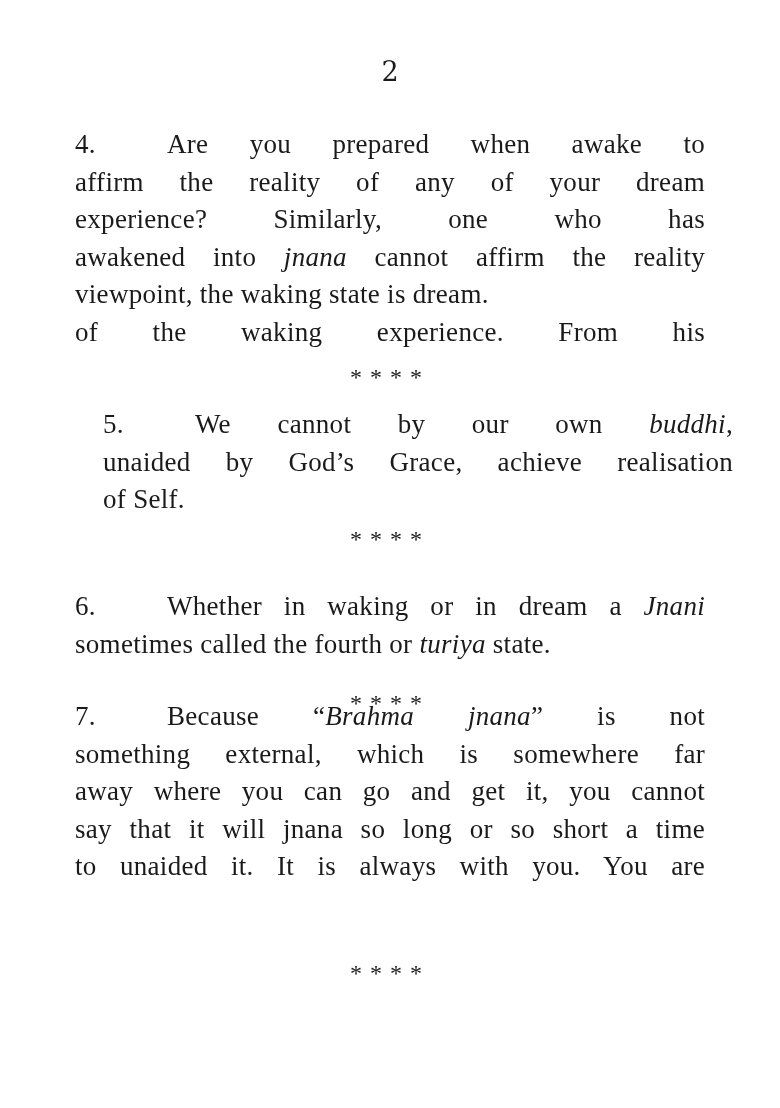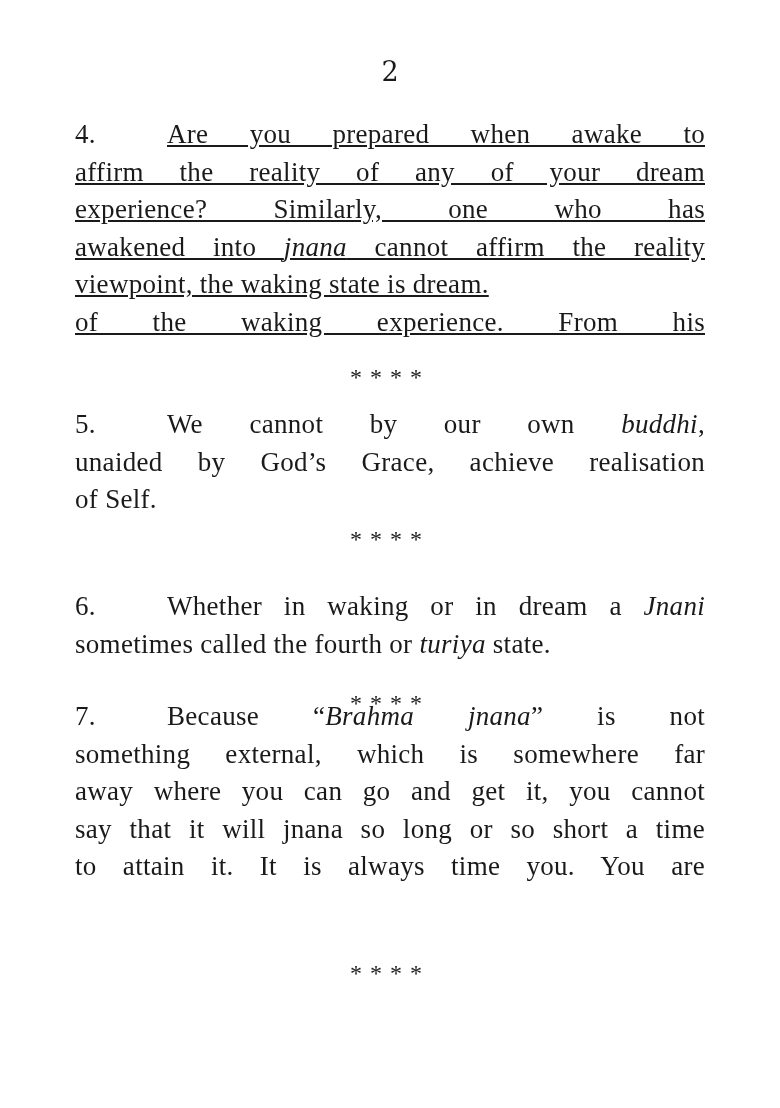--- a/index.html
+++ b/index.html
@@ -15,43 +15,43 @@
   .num { display: inline-block; width: 92px; }
   .stars { position: absolute; left: 0; width: 780px; text-align: center; font-size: 24px;
            letter-spacing: 8px; font-family: "Liberation Serif", serif; }
   i { font-style: italic; }
 </style>
 </head>
 <body>
 
 <div class="page-num">2</div>
 
-<div class="para" style="top:116px;text-decoration:underline;">
+<div class="para" style="top:126px;">
     <span class="line"><span class="num">4.</span>Are you prepared when awake to</span>
     <span class="line">affirm the reality of any of your dream</span>
     <span class="line">experience? Similarly, one who has</span>
     <span class="line">awakened into <i>jnana</i> cannot affirm the reality</span>
     <span class="line last">viewpoint, the waking state is dream.</span>
     <span class="line">of the waking experience. From his</span>
   </div>
 <div class="stars" style="top:364px;">****</div>
 
-<div class="para" style="top:406px;">
+<div class="para" style="top:406px;margin-left:28px;">
     <span class="line"><span class="num">5.</span>We cannot by our own <i>buddhi</i>,</span>
     <span class="line">unaided by God’s Grace, achieve realisation</span>
     <span class="line last">of Self.</span>
   </div>
 <div class="stars" style="top:526px;">****</div>
 
 <div class="para" style="top:588px;">
     <span class="line"><span class="num">6.</span>Whether in waking or in dream a <i>Jnani</i></span>
     <span class="line last">sometimes called the fourth or <i>turiya</i> state.</span>
   </div>
 <div class="stars" style="top:690px;">****</div>
 
 <div class="para" style="top:698px;">
     <span class="line"><span class="num">7.</span>Because “<i>Brahma jnana</i>” is not</span>
     <span class="line">something external, which is somewhere far</span>
     <span class="line">away where you can go and get it, you cannot</span>
     <span class="line">say that it will jnana so long or so short a time</span>
-    <span class="line">to attain it. It is always time you. You are</span>
+    <span class="line">to unaided it. It is always with you. You are</span>
   </div>
 <div class="stars" style="top:960px;">****</div>
 
 </body></html>

